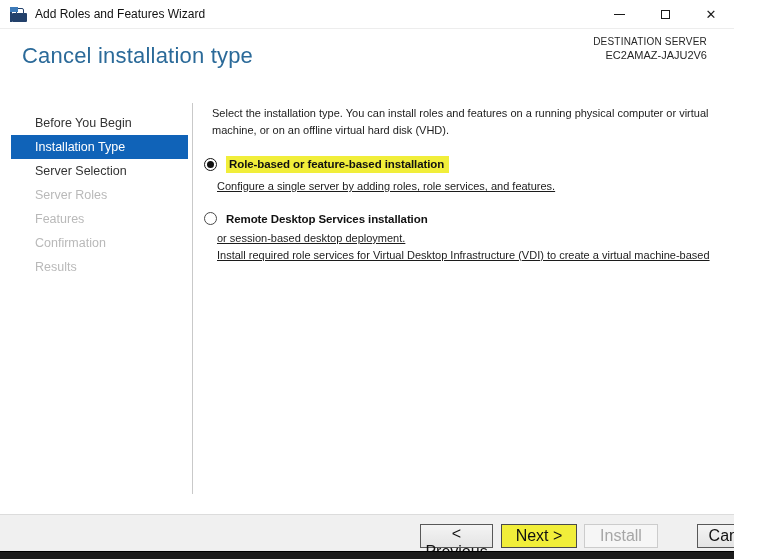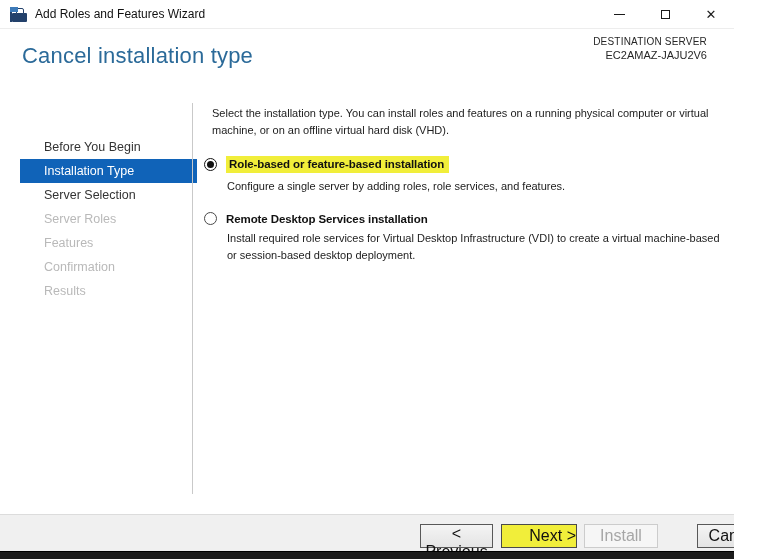--- a/index.html
+++ b/index.html
@@ -23,44 +23,44 @@
   .glyph-max{width:9px;height:9px;border:1px solid #1a1a1a;display:block;box-sizing:border-box;}
   .glyph-close{font-size:13px;color:#1a1a1a;line-height:1;}
   
   .header{position:absolute;top:29px;left:0;right:0;height:71px;background:#fff;}
   .page-title{position:absolute;left:22px;top:14px;margin:0;font-size:22px;font-weight:300;color:#2b6a99;letter-spacing:.2px;}
   .dest{position:absolute;right:27px;top:7px;text-align:right;color:#262626;}
   .dest-label{font-size:10px;letter-spacing:.2px;}
   .dest-server{font-size:11px;margin-top:2px;}
   
   .content{position:absolute;top:100px;left:0;right:0;height:414px;background:#fff;}
-  .sidebar{position:absolute;left:20px;top:11px;width:177px;margin-top:24px;}
+  .sidebar{position:absolute;left:11px;top:11px;width:177px;}
   .side-item{height:24px;line-height:24px;padding-left:24px;font-size:12.5px;color:#333;cursor:default;}
   .side-item.selected{background:#1063b8;color:#fff;}
   .side-item.disabled{color:#b9b9b9;}
   .v-divider{position:absolute;left:192px;top:3px;width:1px;height:391px;background:#c9c9c9;}
   .main{position:absolute;left:204px;top:5px;width:572px;font-size:11px;color:#1c1c1c;}
   .intro{margin:0 0 0 8px;line-height:17px;}
   .tline{display:block;white-space:nowrap;}
   .option{margin-top:17px;}
   .opt-row{display:flex;align-items:center;}
   .radio{width:13px;height:13px;border-radius:50%;border:1px solid #4a4a4a;background:#fff;margin-right:9px;position:relative;flex:none;box-sizing:border-box;}
   .radio.checked{border-color:#141414;}
   .radio.checked::after{content:"";position:absolute;left:2px;top:2px;right:2px;bottom:2px;border-radius:50%;background:#111;}
   .opt-label{font-weight:bold;font-size:11.5px;letter-spacing:-.1px;white-space:nowrap;color:#111;}
   .opt-label.hl{background:#f1ee3a;padding:2px 5px 3px 3px;}
-  .opt-desc{margin-left:23px;margin-top:5px;line-height:17px;}
+  .opt-desc{margin-left:13px;margin-top:5px;line-height:17px;text-decoration:underline;}
   
   .footer{position:absolute;left:0;right:0;top:514px;height:38px;background:#f0f0f0;border-top:1px solid #dcdcdc;box-sizing:content-box;}
   .btn{position:absolute;top:9px;height:24px;font-family:"Liberation Sans",sans-serif;font-size:16px;color:#111;
     background:linear-gradient(#f4f4f4,#e4e4e4);border:1px solid #585858;box-sizing:border-box;padding:0;cursor:default;}
   .btn.highlight{background:#f1ee3a;border-color:#4a4a4a;}
   .btn.disabled{background:#f6f6f6;border-color:#cccccc;color:#a6a6a6;}
   .btn-previous{left:420px;width:73px;}
-  .btn-next{left:501px;width:76px;text-align:right;}
+  .btn-next{left:501px;width:76px;}
   .btn-install{left:584px;width:74px;}
   .btn-cancel{left:697px;width:73px;}
   .bottom-strip{position:absolute;left:0;right:0;bottom:0;height:7px;background:#1c1c1c;border-top:1px solid #000;}
 </style>
 </head>
 <body>
 
 <div class="page">
 
   <div class="titlebar">
@@ -119,22 +119,22 @@
           <span class="tline">Configure a single server by adding roles, role services, and features.</span>
         </div>
       </div>
 
       <div class="option">
         <div class="opt-row">
           <span class="radio"></span>
           <span class="opt-label">Remote Desktop Services installation</span>
         </div>
         <div class="opt-desc">
+          <span class="tline">or session-based desktop deployment.</span>
           <span class="tline">Install required role services for Virtual Desktop Infrastructure (VDI) to create a virtual machine-based</span>
-          <span class="tline">or session-based desktop deployment.</span>
         </div>
       </div>
     </main>
   </div>
 
   <div class="footer">
     <button class="btn btn-previous">&lt; Previous</button>
     <button class="btn btn-next highlight">Next &gt;</button>
     <button class="btn btn-install disabled">Install</button>
     <button class="btn btn-cancel">Cancel</button>

